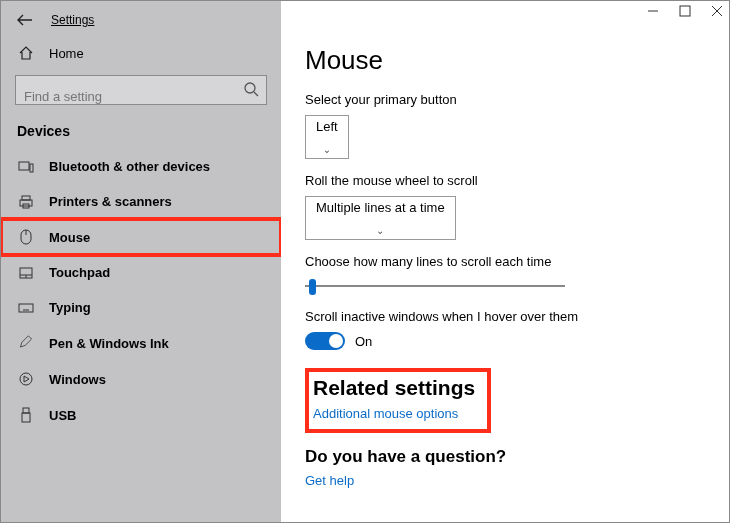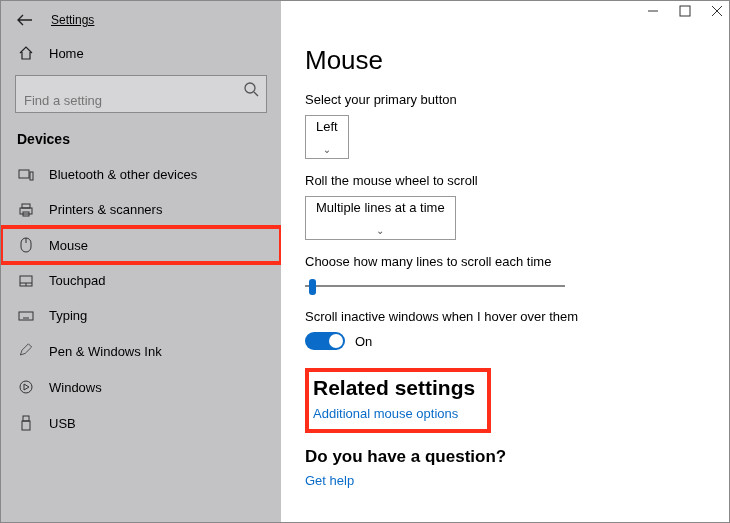--- a/index.html
+++ b/index.html
@@ -7,25 +7,25 @@
 .window { display: flex; width: 100%; height: 100%; }
 .sidebar { width: 280px; background: #c3c3c6; display: flex; flex-direction: column; padding-top: 6px; }
 .topbar { display: flex; align-items: center; padding: 6px 14px 10px 16px; gap: 18px; text-decoration: underline; }
 .back-arrow { font-size: 14px; cursor: pointer; }
 .app-title { font-size: 12px; }
 .home-row { display: flex; align-items: center; gap: 14px; padding: 8px 16px; cursor: pointer; }
 .home-row .icon { width: 18px; display: flex; justify-content: center; }
 .home-label { font-size: 13px; }
 .search-wrap { padding: 6px 14px 14px 14px; }
 .search { position: relative; }
-.search input { width: 100%; height: 38px; border: 1px solid #8a8a8e; background: #d6d6d8; padding: 13px 30px 0 8px; font-size: 13px; color: #555; outline: none; }
+.search input { width: 100%; height: 30px; border: 1px solid #8a8a8e; background: #d6d6d8; padding: 13px 30px 0 8px; font-size: 13px; color: #555; outline: none; }
 .search .search-icon { position: absolute; right: 8px; top: 6px; color: #555; pointer-events: none; }
 .section-title { font-size: 14px; font-weight: 600; padding: 4px 16px 10px 16px; }
 .nav { display: flex; flex-direction: column; }
-.nav-item { display: flex; align-items: center; gap: 14px; padding: 10px 16px; cursor: pointer; font-size: 13px; position: relative; }
+.nav-item { display: flex; align-items: center; gap: 14px; padding: 10px 16px; cursor: pointer; font-size: 13px; position: relative; font-weight: bold; }
 .nav-item .icon { width: 18px; display: flex; justify-content: center; color: #333; }
 .nav-item.hl { outline: 4px solid #ff2e1a; outline-offset: -2px; }
 .main { flex: 1; background: #fff; display: flex; flex-direction: column; position: relative; }
 .win-controls { position: absolute; top: 4px; right: 6px; display: flex; gap: 20px; color: #333; }
 .win-controls span { cursor: pointer; font-size: 13px; line-height: 1; }
 .content { padding: 44px 24px 10px 24px; overflow: hidden; }
 h1 { font-size: 26px; font-weight: 400; margin-bottom: 16px; }
 .label { font-size: 13px; margin-bottom: 8px; }
 .select { display: inline-flex; align-items: center; gap: 10px; border: 1px solid #999; padding: 3px 10px; font-size: 13px; cursor: pointer; margin-bottom: 14px; flex-direction: column; }
 .chev { font-size: 10px; color: #555; }

